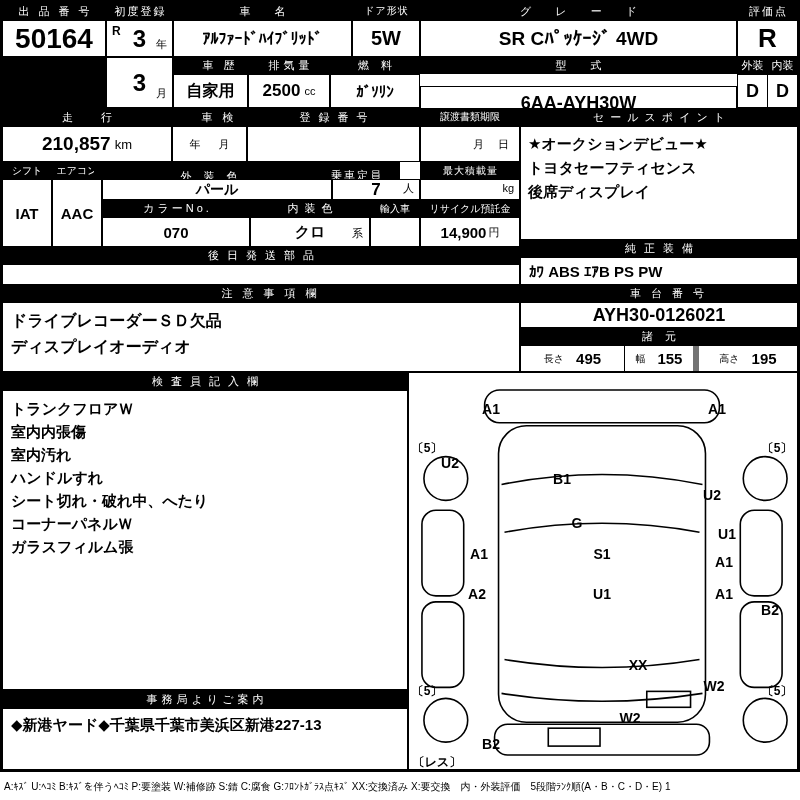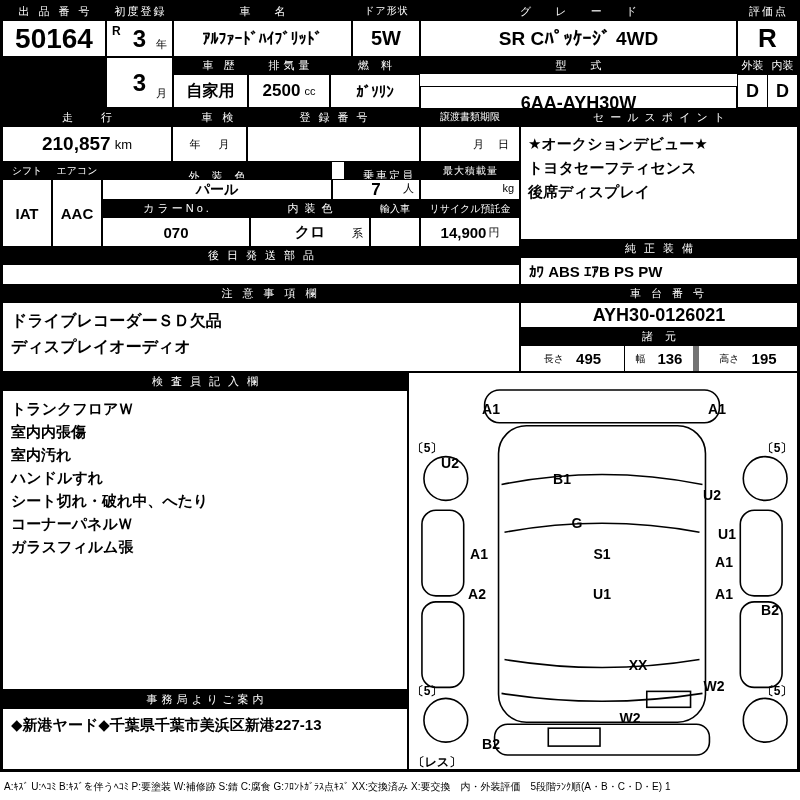--- a/index.html
+++ b/index.html
@@ -95,22 +95,22 @@
   <span class="sm">日</span>
 </div>
 <div class="c block" style="left:520px;top:126px;width:278px;height:114px;padding:5px 7px;font-size:15px;line-height:24px">
   <div>★オークションデビュー★</div>
   <div>トヨタセーフティセンス</div>
   <div>後席ディスプレイ</div>
 </div>
 
 <div class="h f10" style="left:2px;top:162px;width:50px;height:17px">シフト</div>
 <div class="h f10" style="left:52px;top:162px;width:50px;height:17px">エアコン</div>
-<div class="h ls12" style="left:102px;top:162px;width:230px;height:28px">外装色</div>
-<div class="h ls2" style="left:344px;top:162px;width:88px;height:26px">乗車定員</div>
+<div class="h ls12" style="left:94px;top:162px;width:230px;height:28px">外装色</div>
+<div class="h ls2" style="left:312px;top:162px;width:88px;height:26px">乗車定員</div>
 <div class="h ls1 f10" style="left:420px;top:162px;width:100px;height:17px">最大積載量</div>
 
 <div class="c" style="left:2px;top:179px;width:50px;height:68px">IAT</div>
 <div class="c" style="left:52px;top:179px;width:50px;height:68px">AAC</div>
 <div class="c" style="left:102px;top:179px;width:230px;height:21px;font-size:14px">パール</div>
 <div class="c" style="left:332px;top:179px;width:88px;height:21px;font-size:17px">
   <span>7</span>
   <span class="corner" style="right:5px;bottom:3px">人</span>
 </div>
 <div class="c" style="left:420px;top:179px;width:100px;height:21px">
@@ -148,21 +148,21 @@
 <div class="h ls10" style="left:520px;top:285px;width:278px;height:17px">車台番号</div>
 <div class="c" style="left:520px;top:302px;width:278px;height:26px;font-size:18px">AYH30-0126021</div>
 <div class="h ls12" style="left:520px;top:328px;width:278px;height:17px">諸元</div>
 <div class="c" style="left:520px;top:345px;width:278px;height:27px;padding:0">
   <div class="dimsec" style="width:106px">
     <span class="dimlabel">長さ</span>
     <span class="dimval">495</span>
   </div>
   <div class="dimsec" style="width:71px;border-left:1px solid #000">
     <span class="dimlabel">幅</span>
-    <span class="dimval">136</span>
+    <span class="dimval">155</span>
   </div>
   <div class="dimsec" style="width:107px;border-left:6px solid #737373">
     <span class="dimlabel">高さ</span>
     <span class="dimval">195</span>
   </div>
 </div>
 
 <div class="h ls8" style="left:2px;top:372px;width:406px;height:18px">検査員記入欄</div>
 <div class="c block" style="left:2px;top:390px;width:406px;height:300px;padding:6px 8px;font-size:15px;line-height:23px">
   <div>トランクフロアＷ</div>

